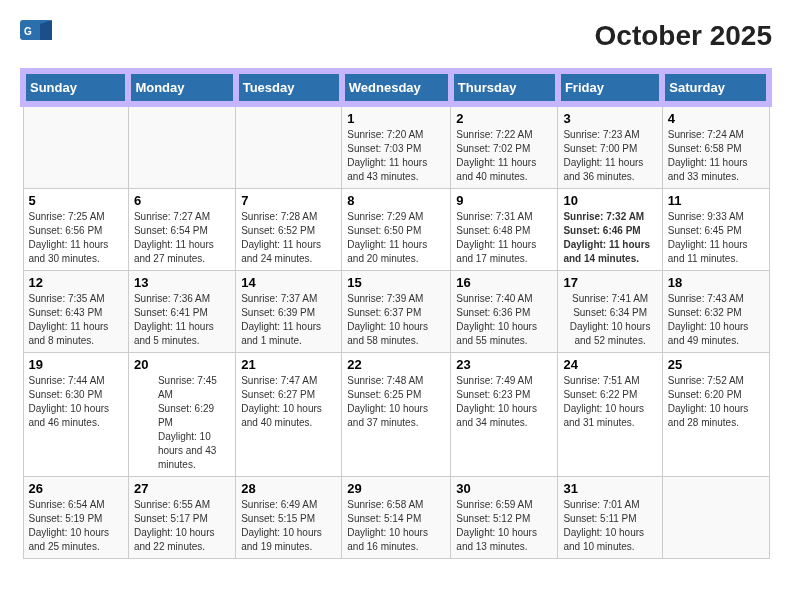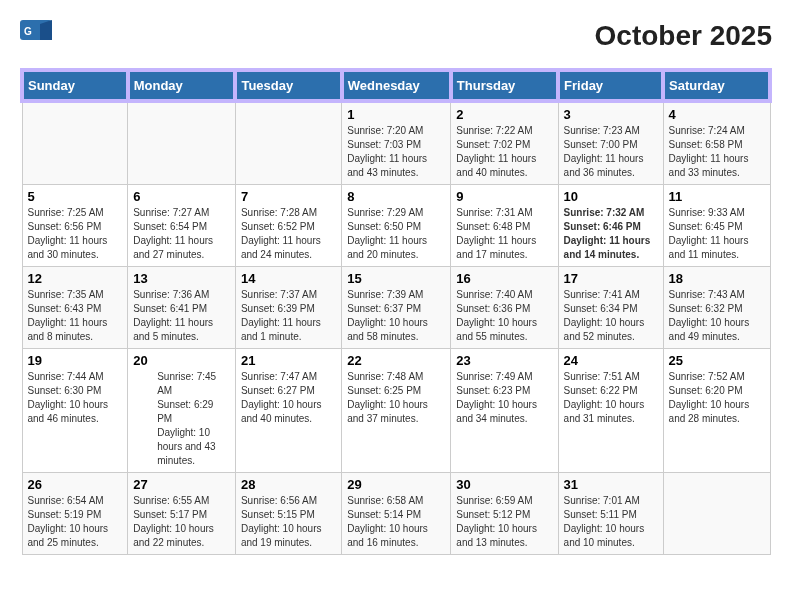--- a/index.html
+++ b/index.html
@@ -57,21 +57,21 @@
       border-collapse: collapse;
       font-size: 11px;
     }
     thead tr th {
       background-color: #2c6fad;
       color: #fff;
       padding: 6px 4px;
       text-align: left;
       font-size: 13px;
       font-weight: bold;
-      border: 4px solid #c4b5fd;
+      border: 6px solid #c4b5fd;
     }
     tbody tr td {
       border: 1px solid #ccc;
       vertical-align: top;
       padding: 4px 5px;
       width: 113px;
       min-height: 80px;
       background: #fff;
     }
     tbody tr:nth-child(odd) td {
@@ -223,21 +223,21 @@
 Daylight: 10 hours and 58 minutes.</div>
         </td>
         <td>
           <span class="day-number">16</span>
           <div class="day-info" style="white-space: pre-line;">Sunrise: 7:40 AM
 Sunset: 6:36 PM
 Daylight: 10 hours and 55 minutes.</div>
         </td>
         <td>
           <span class="day-number">17</span>
-          <div class="day-info" style="white-space: pre-line;">Sunrise: 7:41 AM
+          <div class="day-info" style="white-space: pre-line; text-align: center;">Sunrise: 7:41 AM
 Sunset: 6:34 PM
 Daylight: 10 hours and 52 minutes.</div>
         </td>
         <td>
           <span class="day-number">18</span>
           <div class="day-info" style="white-space: pre-line;">Sunrise: 7:43 AM
 Sunset: 6:32 PM
 Daylight: 10 hours and 49 minutes.</div>
         </td>
       </tr>
@@ -293,21 +293,21 @@
 Daylight: 10 hours and 25 minutes.</div>
         </td>
         <td>
           <span class="day-number">27</span>
           <div class="day-info" style="white-space: pre-line;">Sunrise: 6:55 AM
 Sunset: 5:17 PM
 Daylight: 10 hours and 22 minutes.</div>
         </td>
         <td>
           <span class="day-number">28</span>
-          <div class="day-info" style="white-space: pre-line;">Sunrise: 6:56 AM
+          <div class="day-info" style="white-space: pre-line;">Sunrise: 6:49 AM
 Sunset: 5:15 PM
 Daylight: 10 hours and 19 minutes.</div>
         </td>
         <td>
           <span class="day-number">29</span>
           <div class="day-info" style="white-space: pre-line;">Sunrise: 6:58 AM
 Sunset: 5:14 PM
 Daylight: 10 hours and 16 minutes.</div>
         </td>
         <td>

